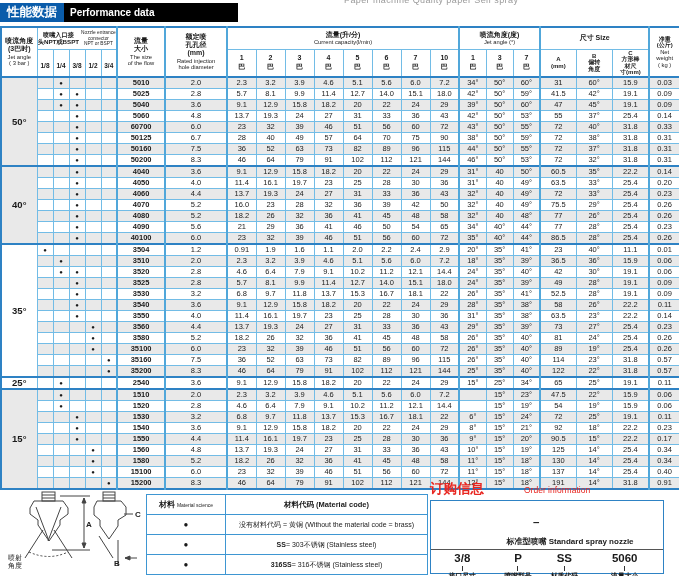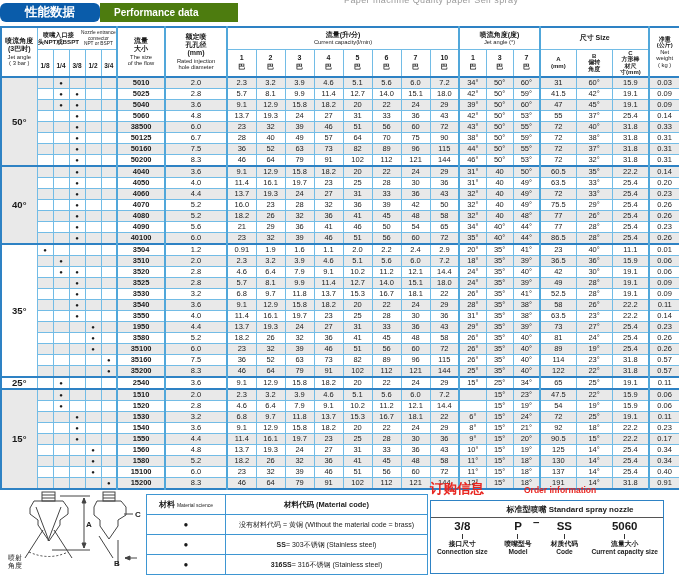--- a/index.html
+++ b/index.html
@@ -1,22 +1,22 @@
 <!DOCTYPE html>
 <html><head>
 <meta charset="utf-8">
 <style>
   html,body{margin:0;padding:0;background:#fff;}
   #page{position:relative;width:679px;height:576px;background:#fff;overflow:hidden;
         font-family:"Liberation Sans",sans-serif;color:#1a1a1a;}
   .top-text{position:absolute;top:-5px;left:344px;font-size:9px;color:#9a9a9a;letter-spacing:.4px;white-space:nowrap;}
   
   .title-bar{position:absolute;top:3px;left:0;width:238px;height:19px;display:flex;}
-  .title-zh{background:#0a5caa;color:#fff;font-weight:700;font-size:12.5px;display:flex;align-items:center;padding:0 25px;border-radius:6px;}
-  .title-en{background:#4d7c0f;color:#fff;font-weight:700;font-size:10px;display:flex;align-items:center;flex:1;padding:0 14px;}
+  .title-zh{background:#0a5caa;color:#fff;font-weight:700;font-size:12.5px;display:flex;align-items:center;padding:0 7px;}
+  .title-en{background:#000000;color:#fff;font-weight:700;font-size:10px;display:flex;align-items:center;flex:1;padding:0 6px;}
   
   #perf{position:absolute;top:26px;left:0;width:679px;border-collapse:collapse;table-layout:fixed;
         border:2px solid #2e82c4;}
   #perf th,#perf td{border:1px solid #72bce6;padding:0;text-align:center;vertical-align:middle;overflow:hidden;}
   #perf thead{border-bottom:2px solid #2e82c4;}
   #perf thead tr.t1{height:22px;}
   #perf thead tr.t2{height:24px;}
   #perf tbody td{font-size:7.5px;height:10px;line-height:1;}
   #perf tbody tr.shade td{background:#e9e9e9;}
   #perf tbody tr.grp td{border-top:2px solid #2e82c4;}
@@ -44,23 +44,23 @@
   .mat-c2{flex:1;display:flex;align-items:center;justify-content:center;font-size:7px;height:19px;}
   .mzh{font-weight:700;font-size:8px;}
   .men{font-size:5px;color:#222;}
   .mat-codehead{font-weight:700;font-size:7.5px;}
   .mdot{font-size:8px;}
   .mat-c2 b{font-size:7px;}
   
   .order{position:absolute;left:430px;top:-4px;width:248px;}
   .order-title{display:flex;align-items:baseline;gap:4px;}
   .ot-zh{color:#e8251f;font-weight:700;font-size:13.5px;text-align:center;}
-  .ot-en{color:#e8251f;font-weight:700;font-size:8.5px;padding-left:36px;}
+  .ot-en{color:#e8251f;font-weight:400;font-size:8.5px;padding-left:36px;}
   .order-box{position:relative;margin-top:2px;width:234px;border:1.5px solid #2e82c4;background:#fff;height:74px;box-sizing:border-box;}
-  .ob-head{font-weight:700;font-size:8px;text-align:center;padding:3px 0 2px 46px;border-bottom:1px solid #555;}
+  .ob-head{font-weight:700;font-size:8px;text-align:center;padding:3px 0 2px 46px;border-bottom:1px solid #555;margin-top:32px;}
   .ob-grid{display:flex;margin-top:2px;}
   .ob-col{display:flex;flex-direction:column;align-items:center;}
   .ob-col:nth-child(1){width:27%;}
   .ob-col:nth-child(2){width:21%;}
   .ob-col:nth-child(3){width:19%;}
   .ob-col:nth-child(4){width:33%;}
   .ob-code{font-weight:700;font-size:11.5px;line-height:1.1;}
   .tick{width:1px;height:5px;background:#333;margin:1px 0;}
   .ob-zh{font-weight:700;font-size:6.8px;line-height:1.2;}
   .ob-en{font-weight:700;font-size:6.6px;line-height:1.2;white-space:nowrap;}
@@ -317,21 +317,21 @@
           <td>37°</td>
           <td>25.4</td>
           <td class="vmaj">0.14</td>
         </tr>
         <tr class="shade">
           <td class="dot"></td>
           <td class="dot"></td>
           <td class="dot">●</td>
           <td class="dot"></td>
           <td class="dot"></td>
-          <td class="flow vmaj">38500</td>
+          <td class="flow vmaj">60700</td>
           <td class="vmaj">6.0</td>
           <td class="vmaj">23</td>
           <td>32</td>
           <td>39</td>
           <td>46</td>
           <td>51</td>
           <td>56</td>
           <td>60</td>
           <td>72</td>
           <td class="vmaj">43°</td>
@@ -751,21 +751,21 @@
           <td>23°</td>
           <td>22.2</td>
           <td class="vmaj">0.14</td>
         </tr>
         <tr class="shade">
           <td class="dot"></td>
           <td class="dot"></td>
           <td class="dot"></td>
           <td class="dot">●</td>
           <td class="dot"></td>
-          <td class="flow vmaj">1950</td>
+          <td class="flow vmaj">3560</td>
           <td class="vmaj">4.4</td>
           <td class="vmaj">13.7</td>
           <td>19.3</td>
           <td>24</td>
           <td>27</td>
           <td>31</td>
           <td>33</td>
           <td>36</td>
           <td>43</td>
           <td class="vmaj">29°</td>

